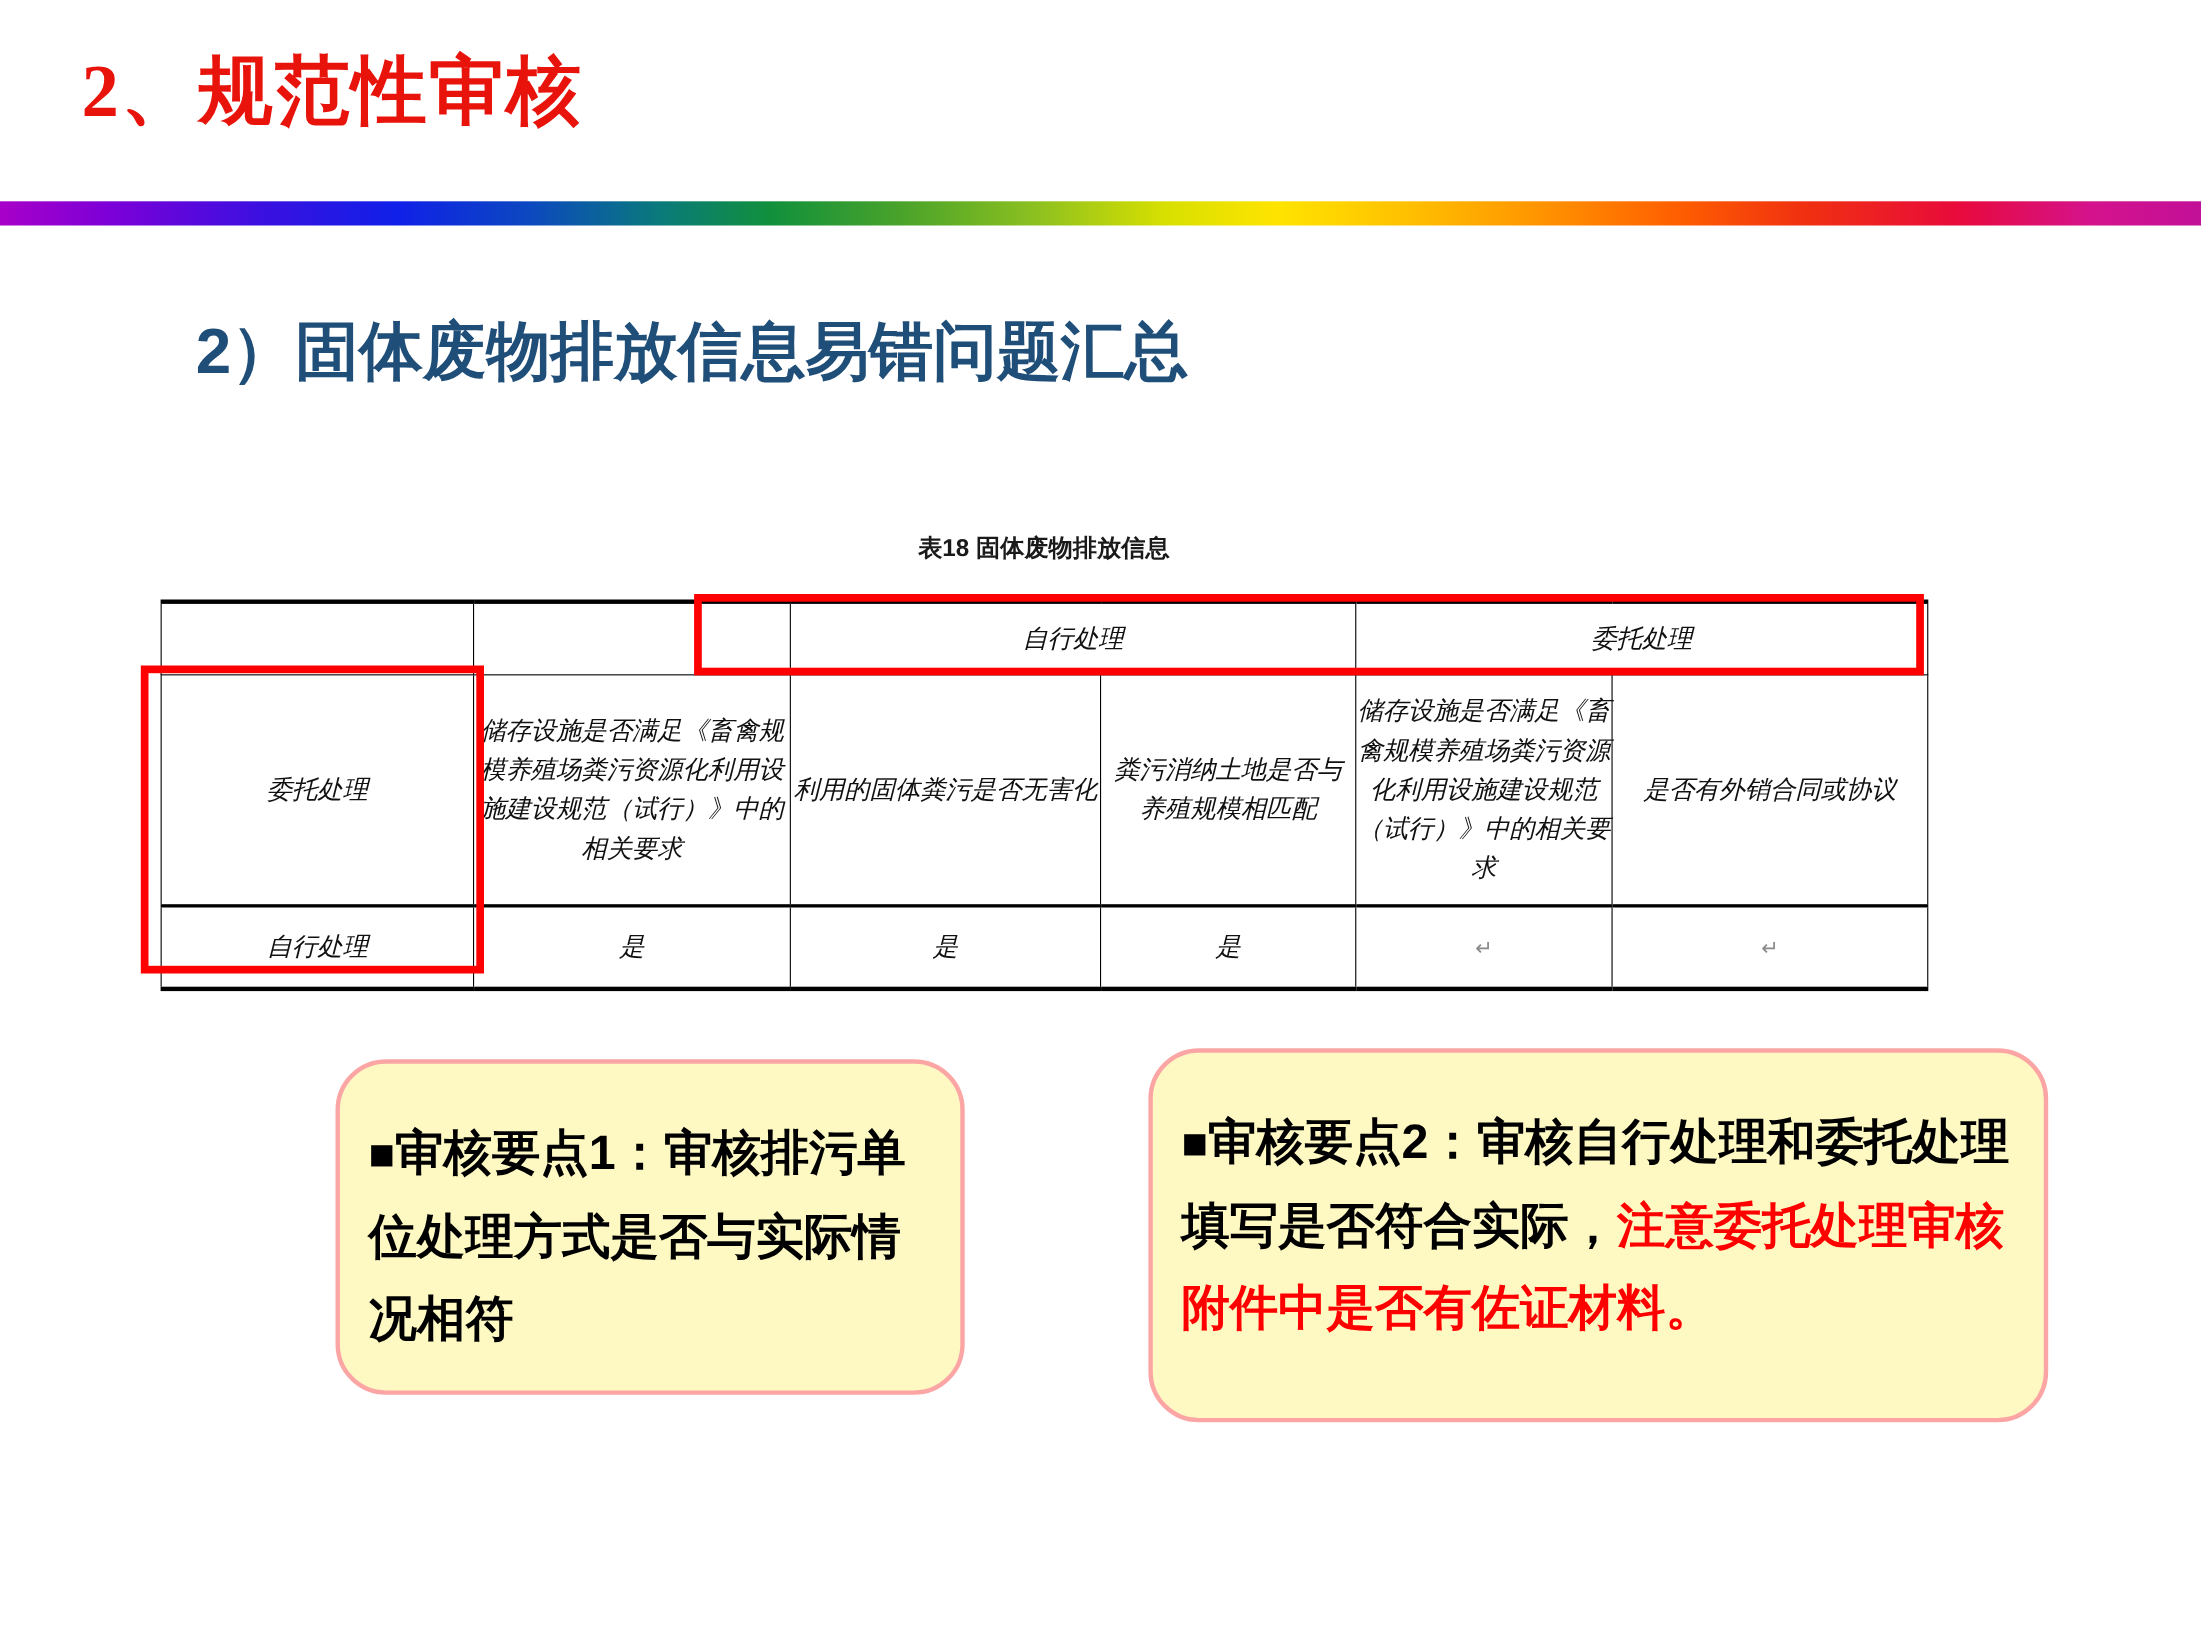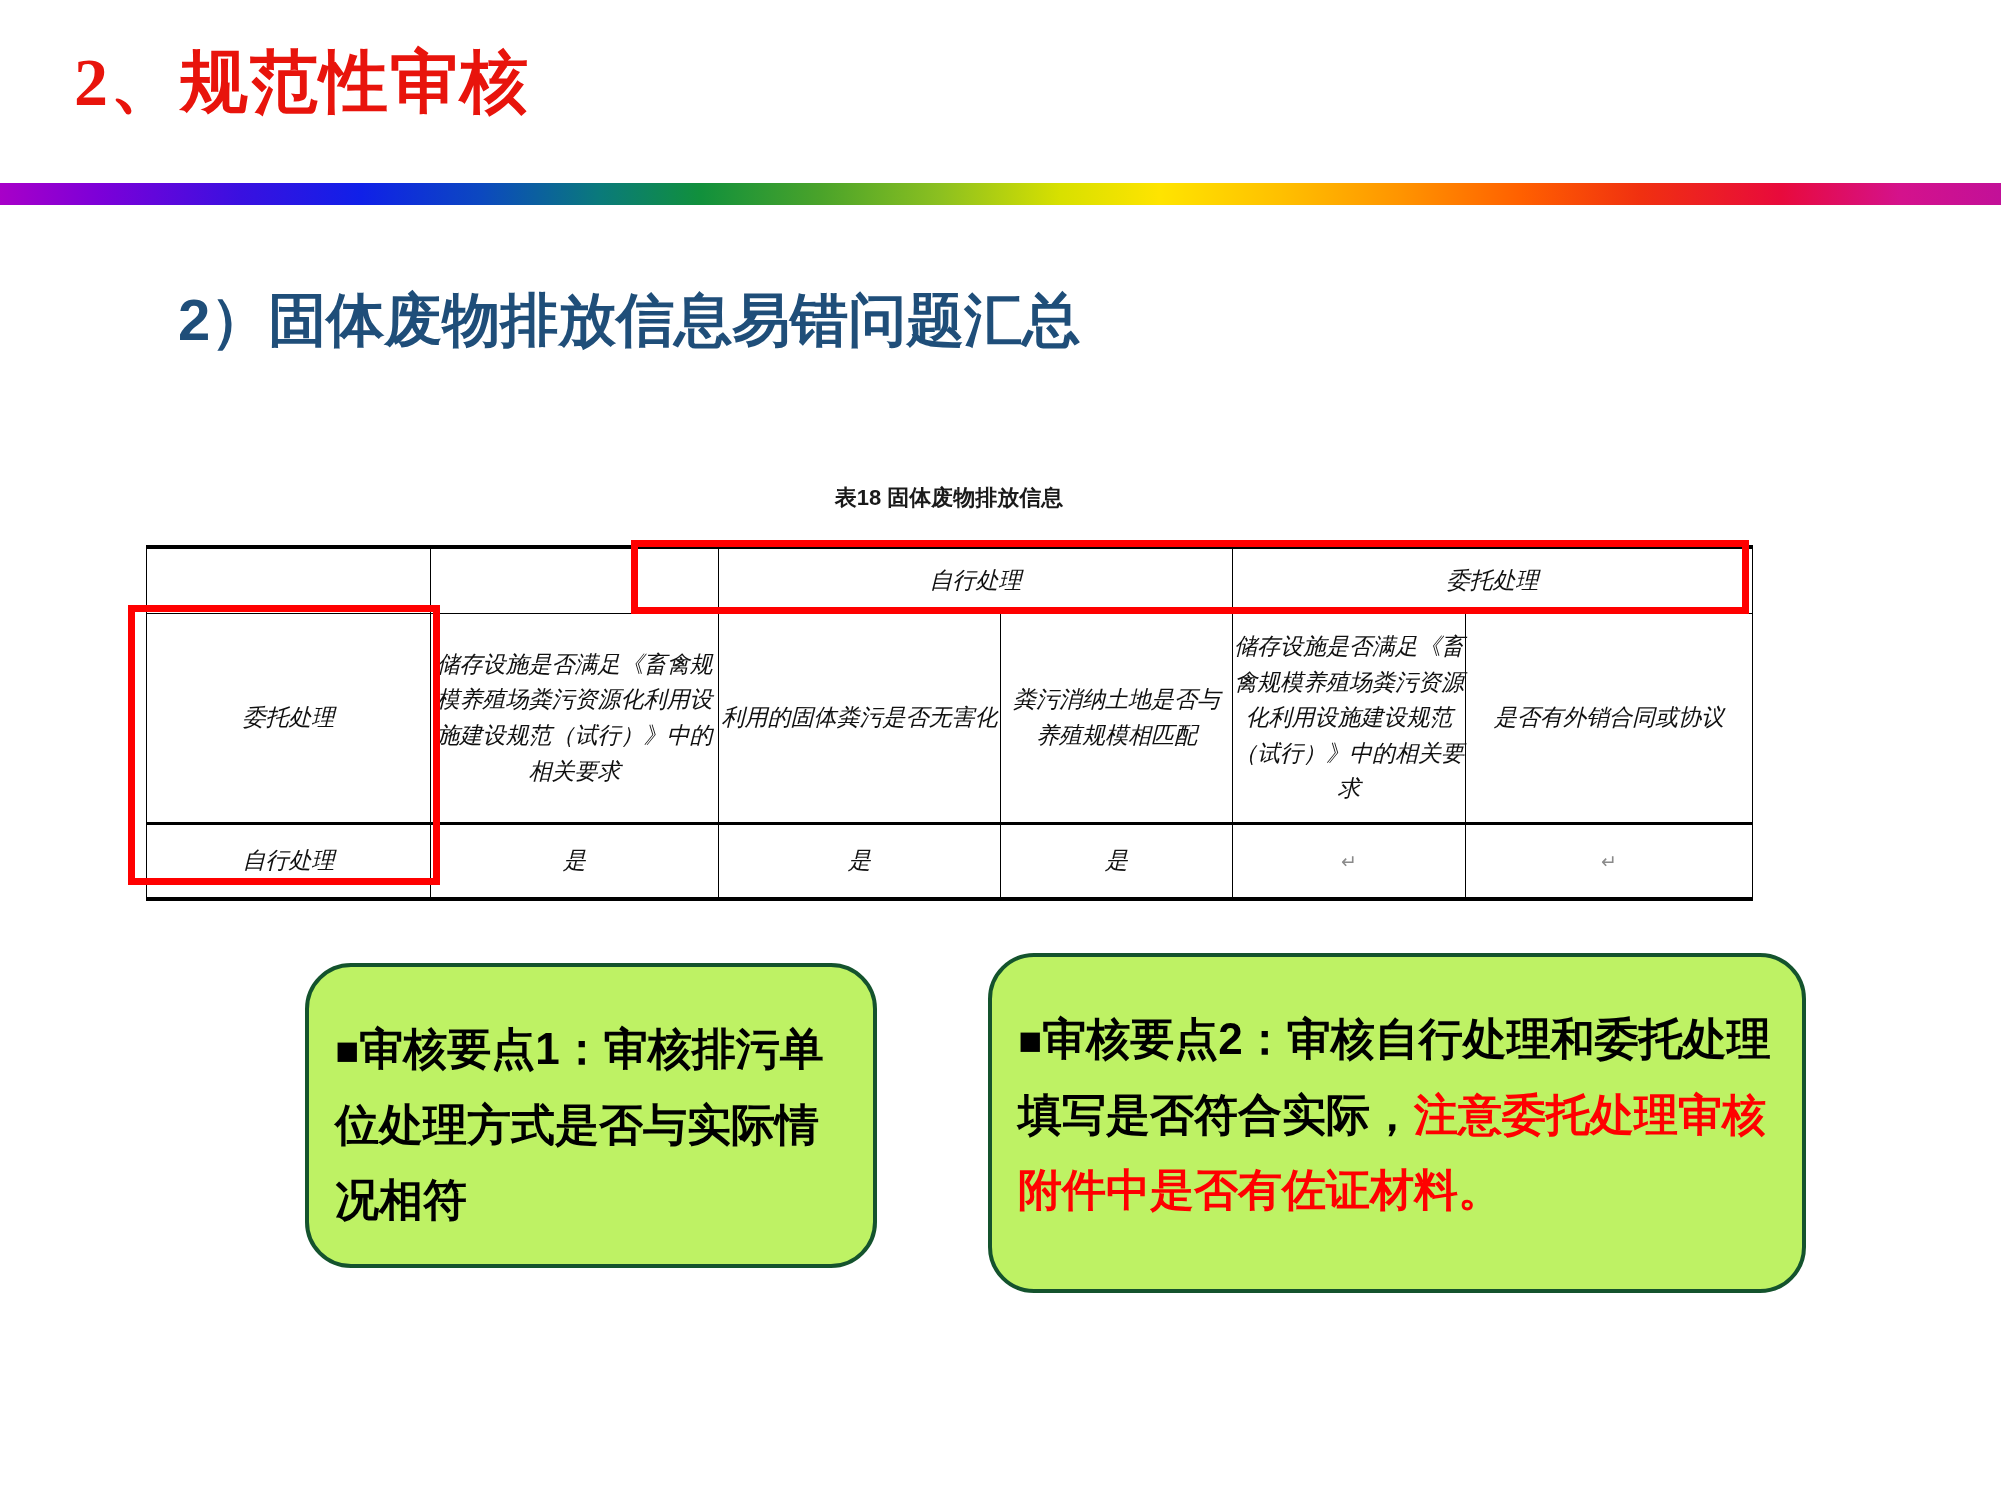--- a/index.html
+++ b/index.html
@@ -96,33 +96,33 @@
     border:7px solid #ff0000;
     box-sizing:border-box;
     pointer-events:none;
   }
   #red-box-header{left:631px;top:540px;width:1118px;height:74px;}
   #red-box-firstcol{left:128px;top:605px;width:312px;height:280px;}
 
   
   .callout{
     position:absolute;
-    border:4px solid #14532d;
+    border:4px solid #fca5a5;
     border-radius:46px;
-    background:#bef264;
+    background:#fef9c3;
     box-sizing:border-box;
     font-family:"Liberation Sans","DejaVu Sans",sans-serif;
     font-size:44px;
     line-height:1.72;
     color:#000000;
     font-weight:700;
     padding:44px 24px 24px 26px;
   }
   #callout-1{left:305px;top:963px;width:572px;height:305px;}
-  #callout-2{left:988px;top:953px;width:818px;height:340px;}
+  #callout-2{left:1044px;top:953px;width:818px;height:340px;}
   .callout .em{color:#ff0000;}
   .callout .bullet{font-size:40px;}
 </style>
 </head>
 <body>
 
 <div class="slide">
 
   <div id="slide-title">2、规范性审核</div>
 

